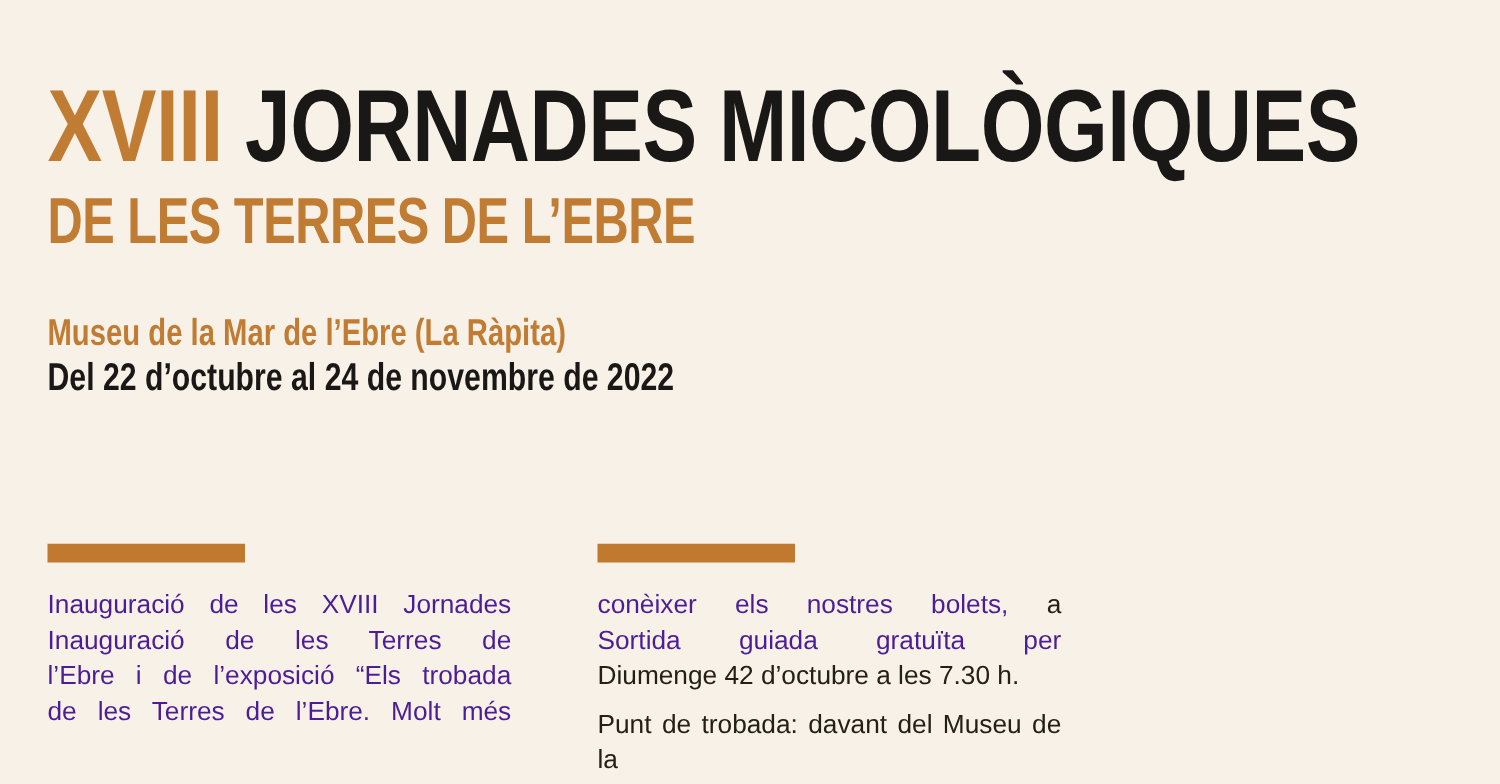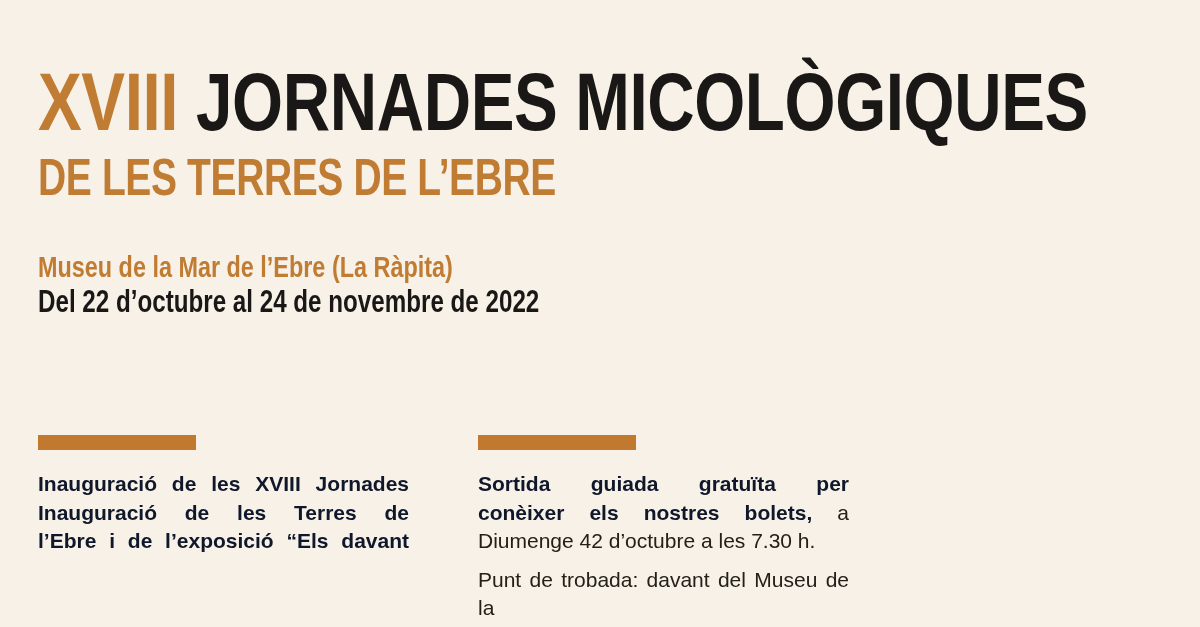--- a/index.html
+++ b/index.html
@@ -76,21 +76,21 @@
     margin-bottom: 20px;
   }
   .body-line {
     font-size: 21px;
     line-height: 28.5px;
     text-align: justify;
     text-align-last: justify;
     color: #232018;
   }
   .body-line.last { text-align-last: left; }
-  .lead { color: #0f172a; font-weight: bold; }
+  .lead { color: #4c1d95; font-weight: normal; }
   .plain { color: #232018; font-weight: normal; }
   .para-gap { margin-top: 10px; }
 </style>
 </head>
 <body>
 
 <div class="page">
 
   <h1 class="title-line1"><span class="num">XVIII</span> <span>JORNADES MICOLÒGIQUES</span></h1>
 
@@ -99,26 +99,27 @@
   <div class="venue">Museu de la Mar de l’Ebre (La Ràpita)</div>
 
   <div class="dates">Del 22 d’octubre al 24 de novembre de 2022</div>
 
   <div class="columns">
 
     <div class="col">
       <div class="rule"></div>
       <div class="body-line lead">Inauguració de les XVIII Jornades</div>
       <div class="body-line lead">Inauguració de les Terres de</div>
-      <div class="body-line lead">l’Ebre i de l’exposició “Els davant</div>
+      <div class="body-line lead">l’Ebre i de l’exposició “Els trobada</div>
+      <div class="body-line lead">de les Terres de l’Ebre. Molt més</div>
     </div>
 
     <div class="col">
       <div class="rule"></div>
+      <div class="body-line"><span class="lead">conèixer els nostres bolets,</span> <span class="plain">a</span></div>
       <div class="body-line"><span class="lead">Sortida guiada gratuïta per</span></div>
-      <div class="body-line"><span class="lead">conèixer els nostres bolets,</span> <span class="plain">a</span></div>
       <div class="body-line last"><span class="plain">Diumenge 42 d’octubre a les 7.30 h.</span></div>
       <div class="body-line para-gap">Punt de trobada: davant del Museu de la</div>
     </div>
 
   </div>
 
 </div>
 
 </body></html>

